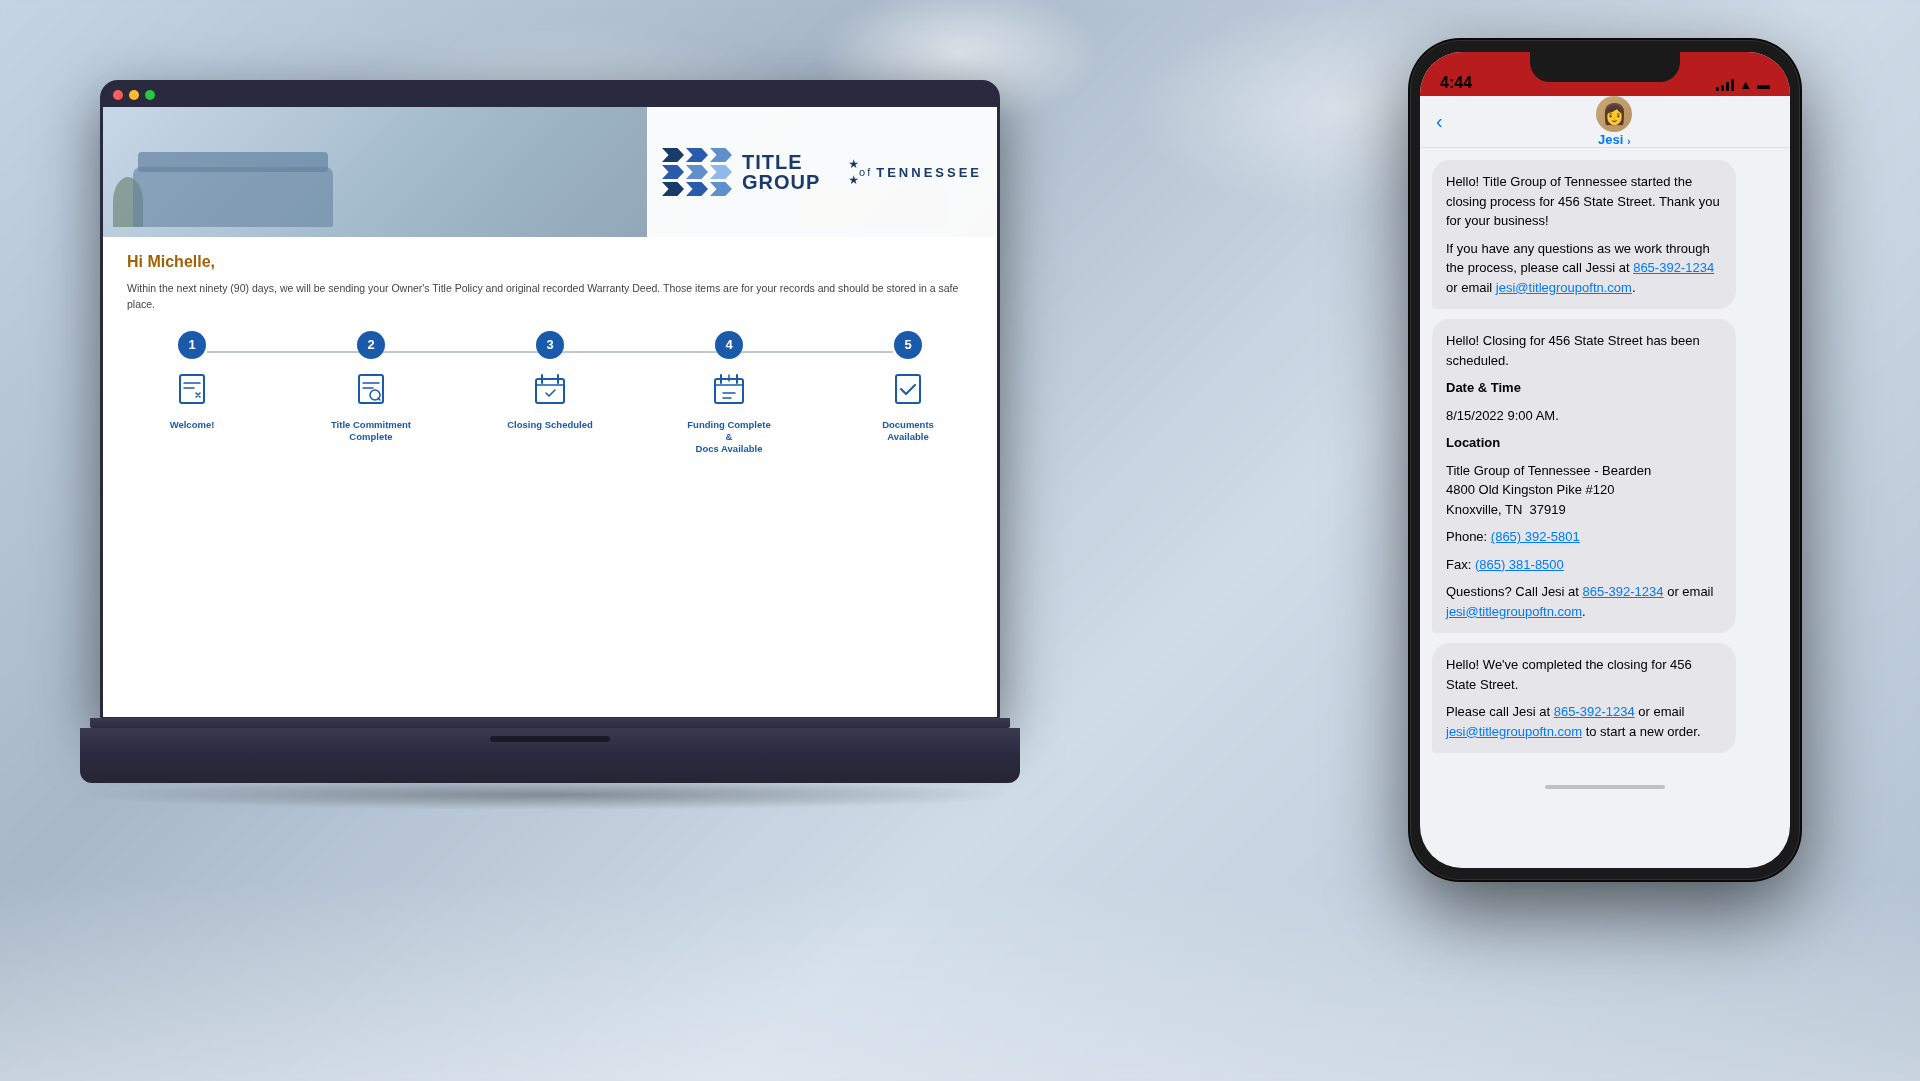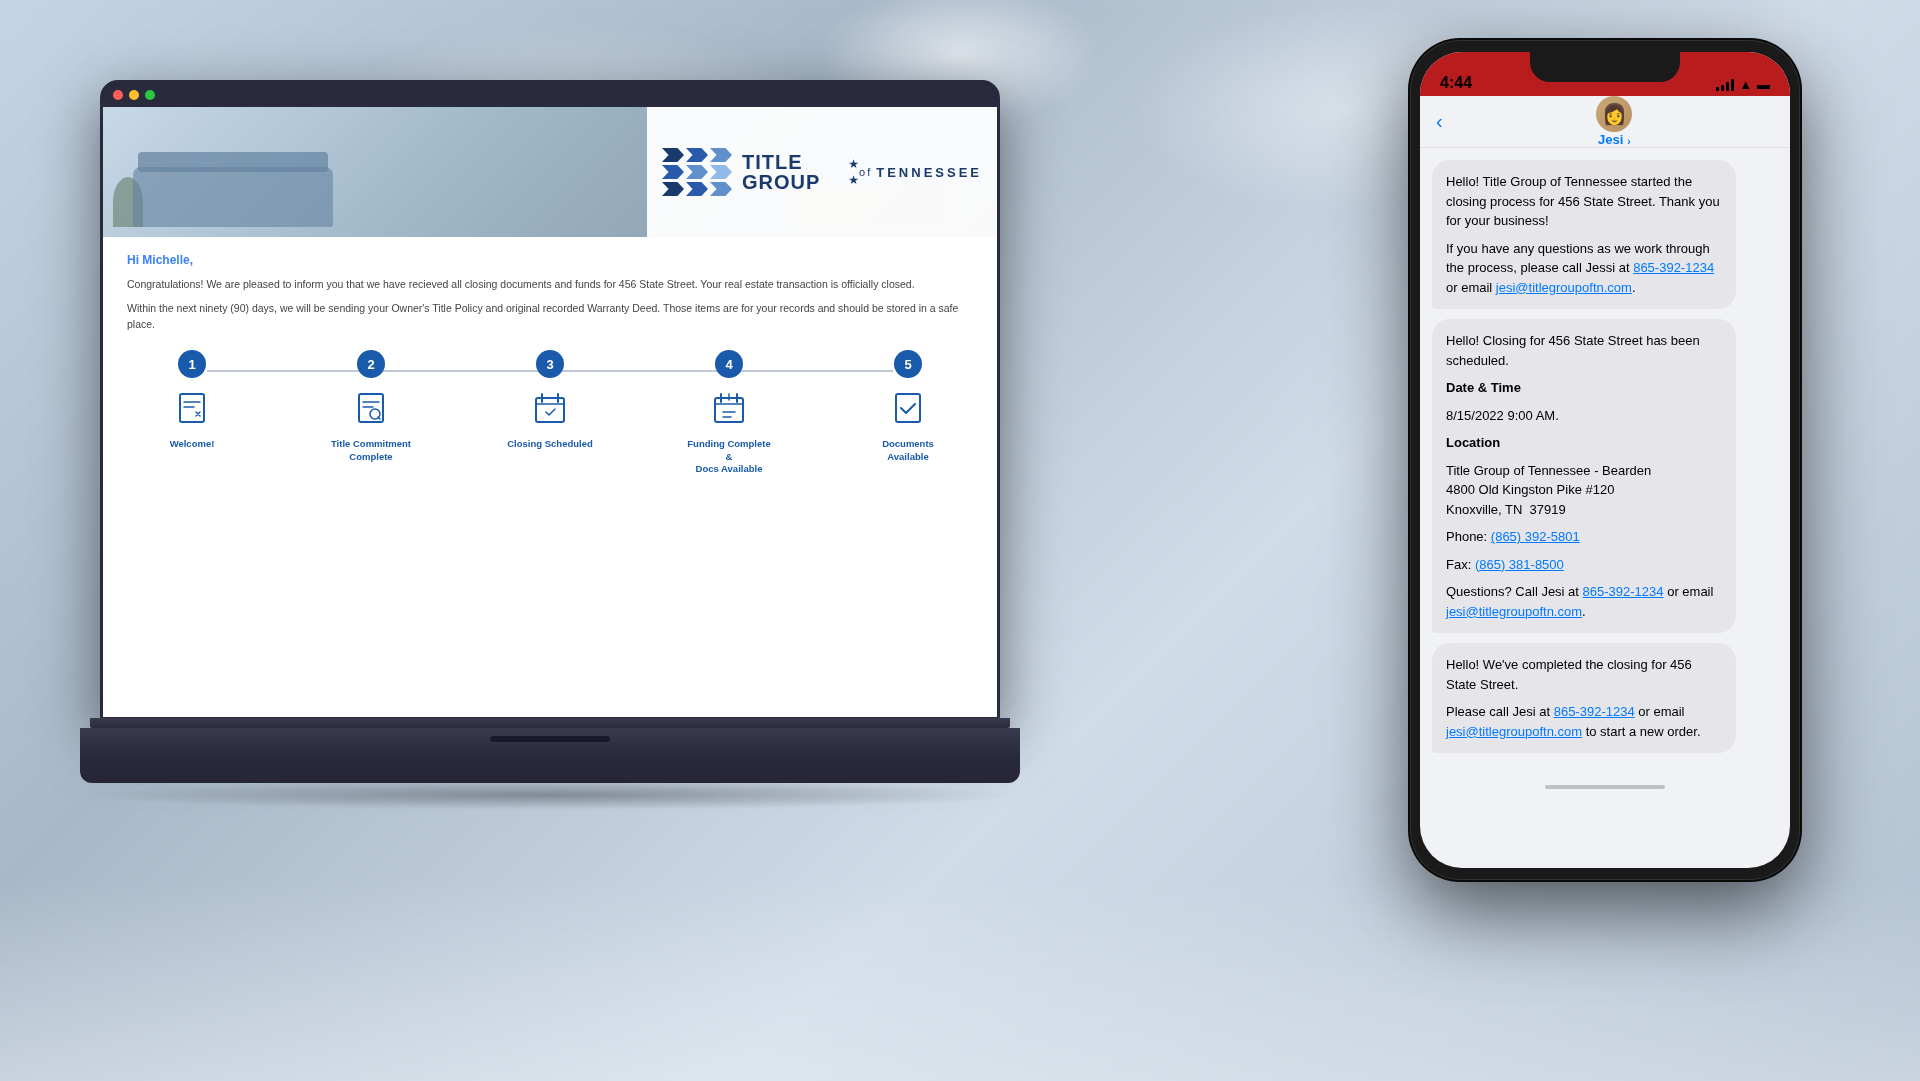--- a/index.html
+++ b/index.html
@@ -216,23 +216,23 @@
       font-size: 11px;
       color: #1a3a6b;
       letter-spacing: 2px;
     }
 
     .email-body {
       padding: 16px 24px;
     }
 
     .email-greeting {
-      font-size: 12px;
+      font-size: 16px;
       font-weight: 600;
-      color: #3b82f6;
+      color: #a16207;
       margin-bottom: 10px;
     }
 
     .email-para {
       font-size: 10.5px;
       color: #444;
       line-height: 1.5;
       margin-bottom: 8px;
     }
 
@@ -599,21 +599,20 @@
                   <span class="logo-of">of</span>
                   <span class="logo-sub">TENNESSEE</span>
                 </div>
               </div>
             </div>
           </div>
         </div>
 
         <div class="email-body">
           <p class="email-greeting">Hi Michelle,</p>
-          <p class="email-para">Congratulations! We are pleased to inform you that we have recieved all closing documents and funds for 456 State Street. Your real estate transaction is officially closed.</p>
           <p class="email-para">Within the next ninety (90) days, we will be sending your Owner's Title Policy and original recorded Warranty Deed. Those items are for your records and should be stored in a safe place.</p>
 
           <div class="progress-steps">
             <div class="progress-line"></div>
 
             <div class="step">
               <div class="step-circle">1</div>
               <div class="step-icon">
                 <svg viewBox="0 0 36 36" fill="none" xmlns="http://www.w3.org/2000/svg">
                   <rect x="6" y="4" width="24" height="28" rx="2" stroke="#1a5aab" stroke-width="2" fill="none"></rect>

